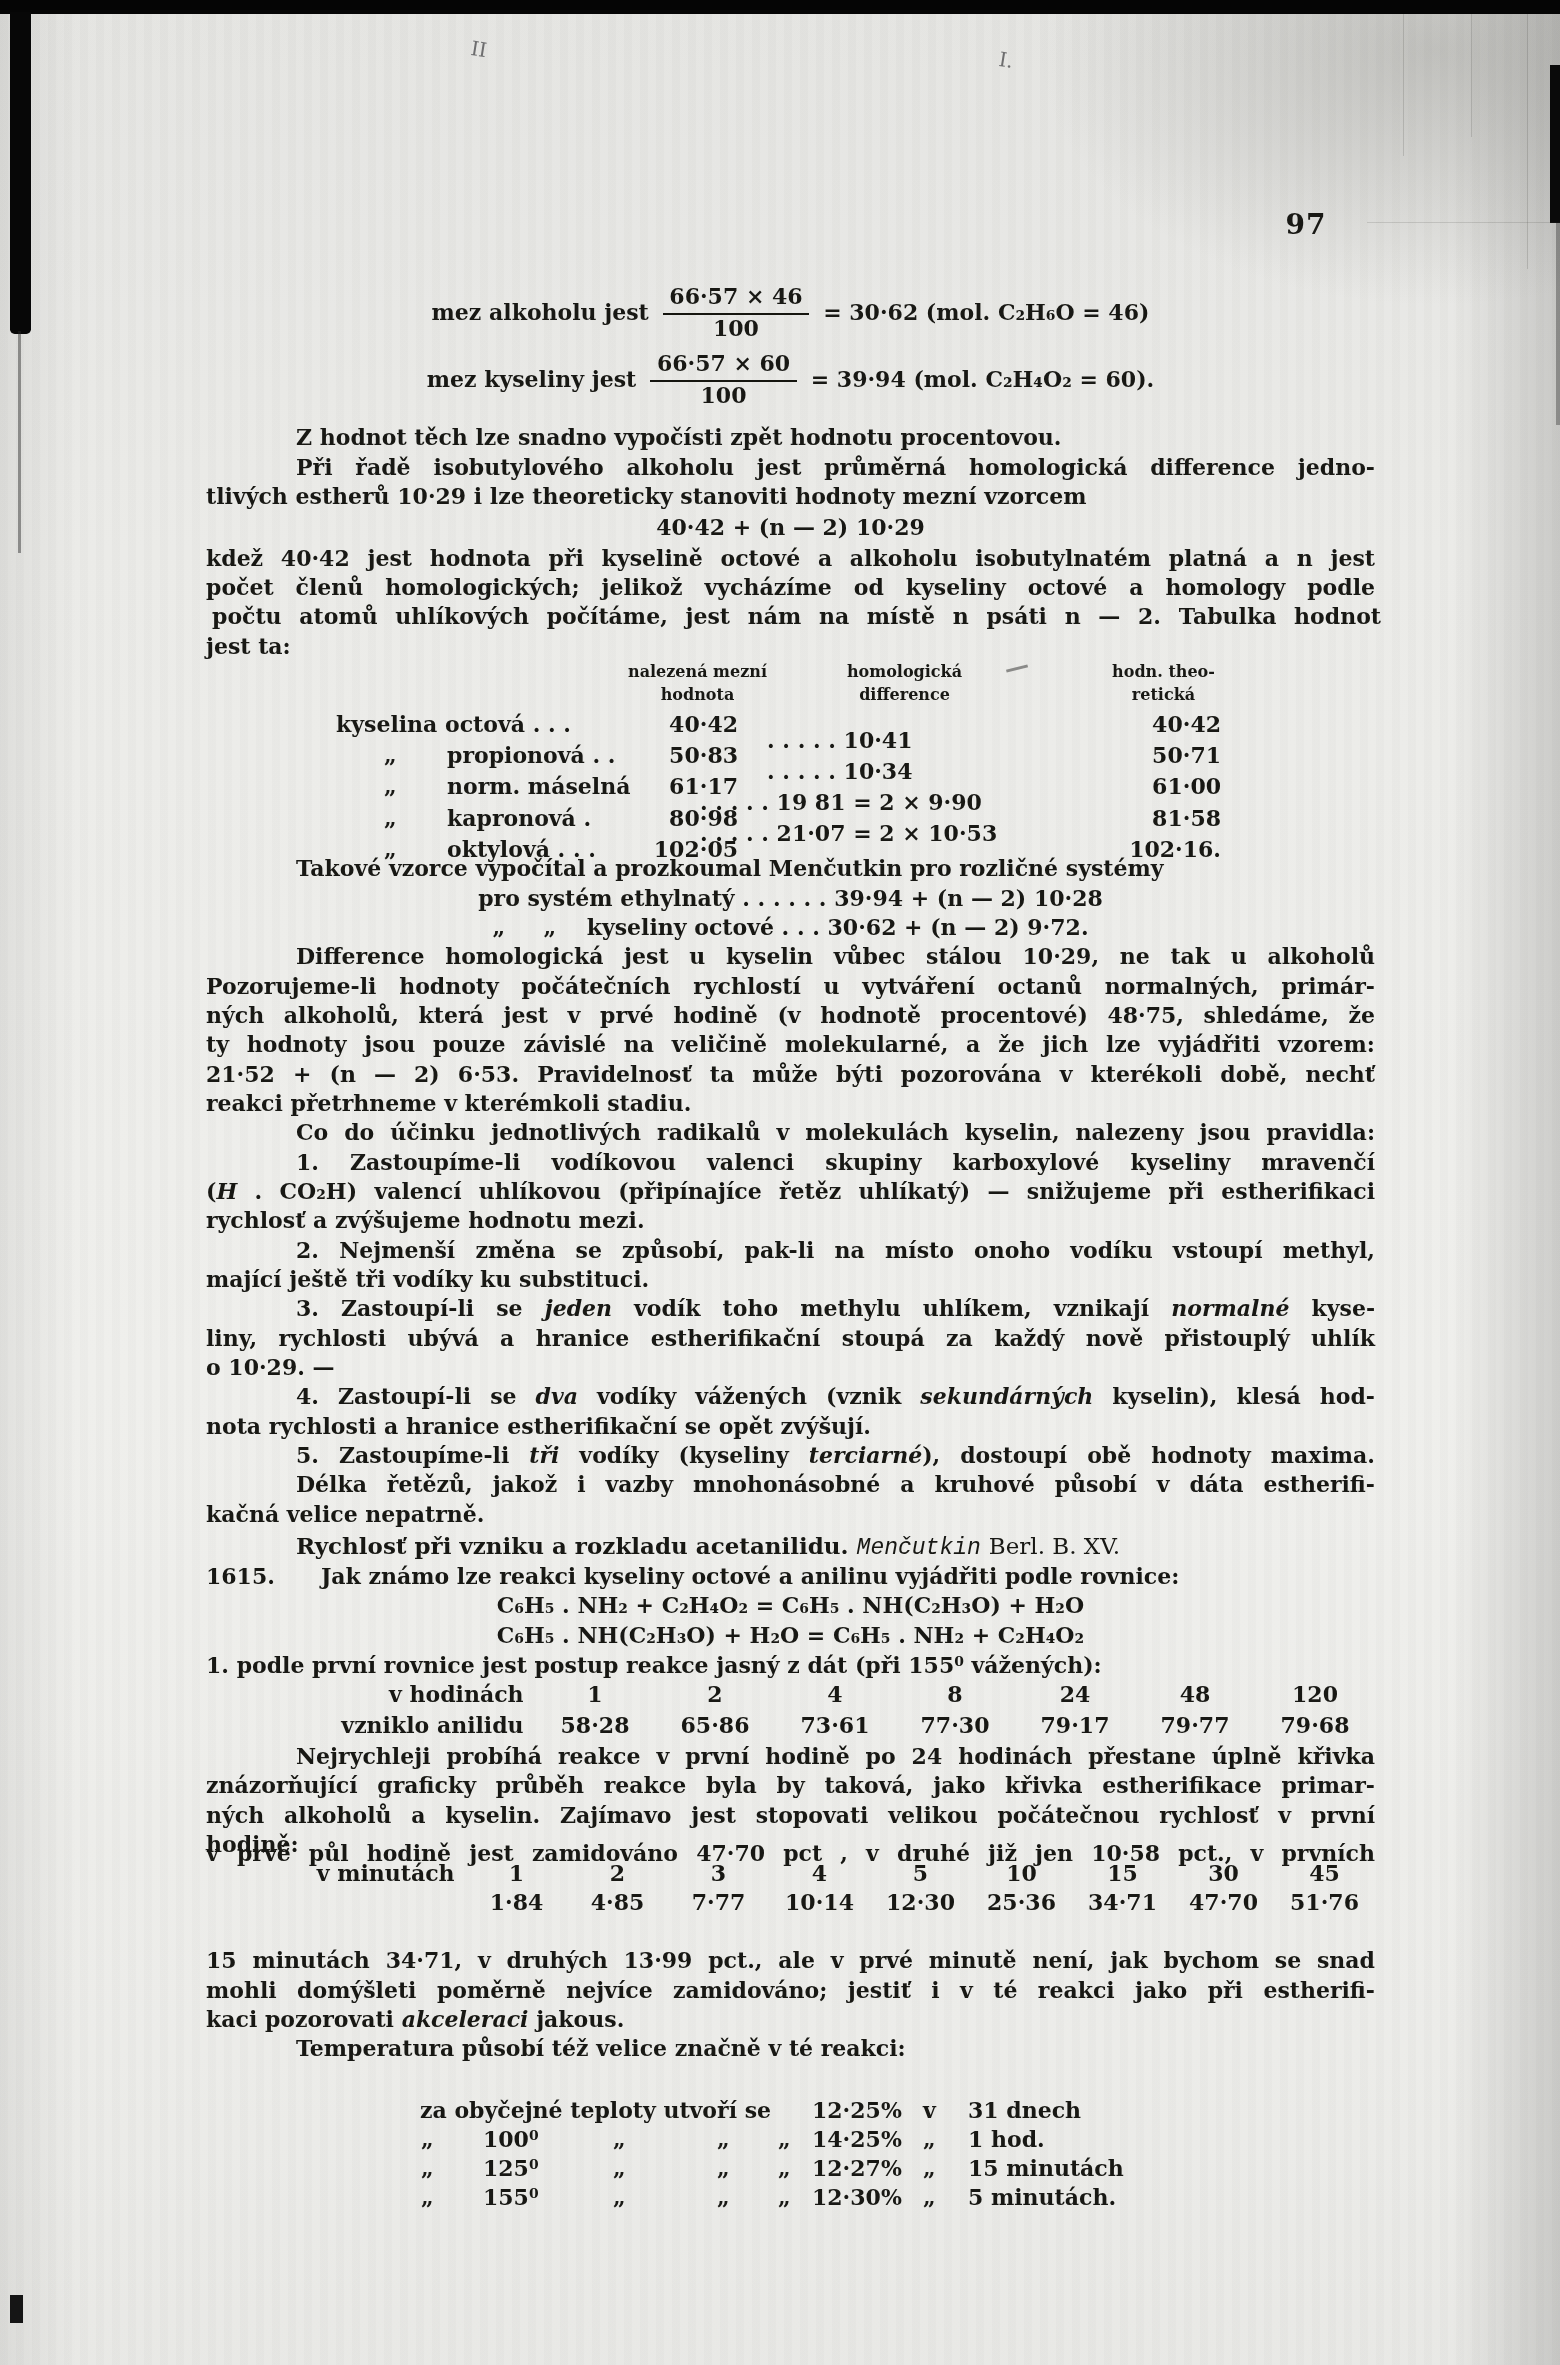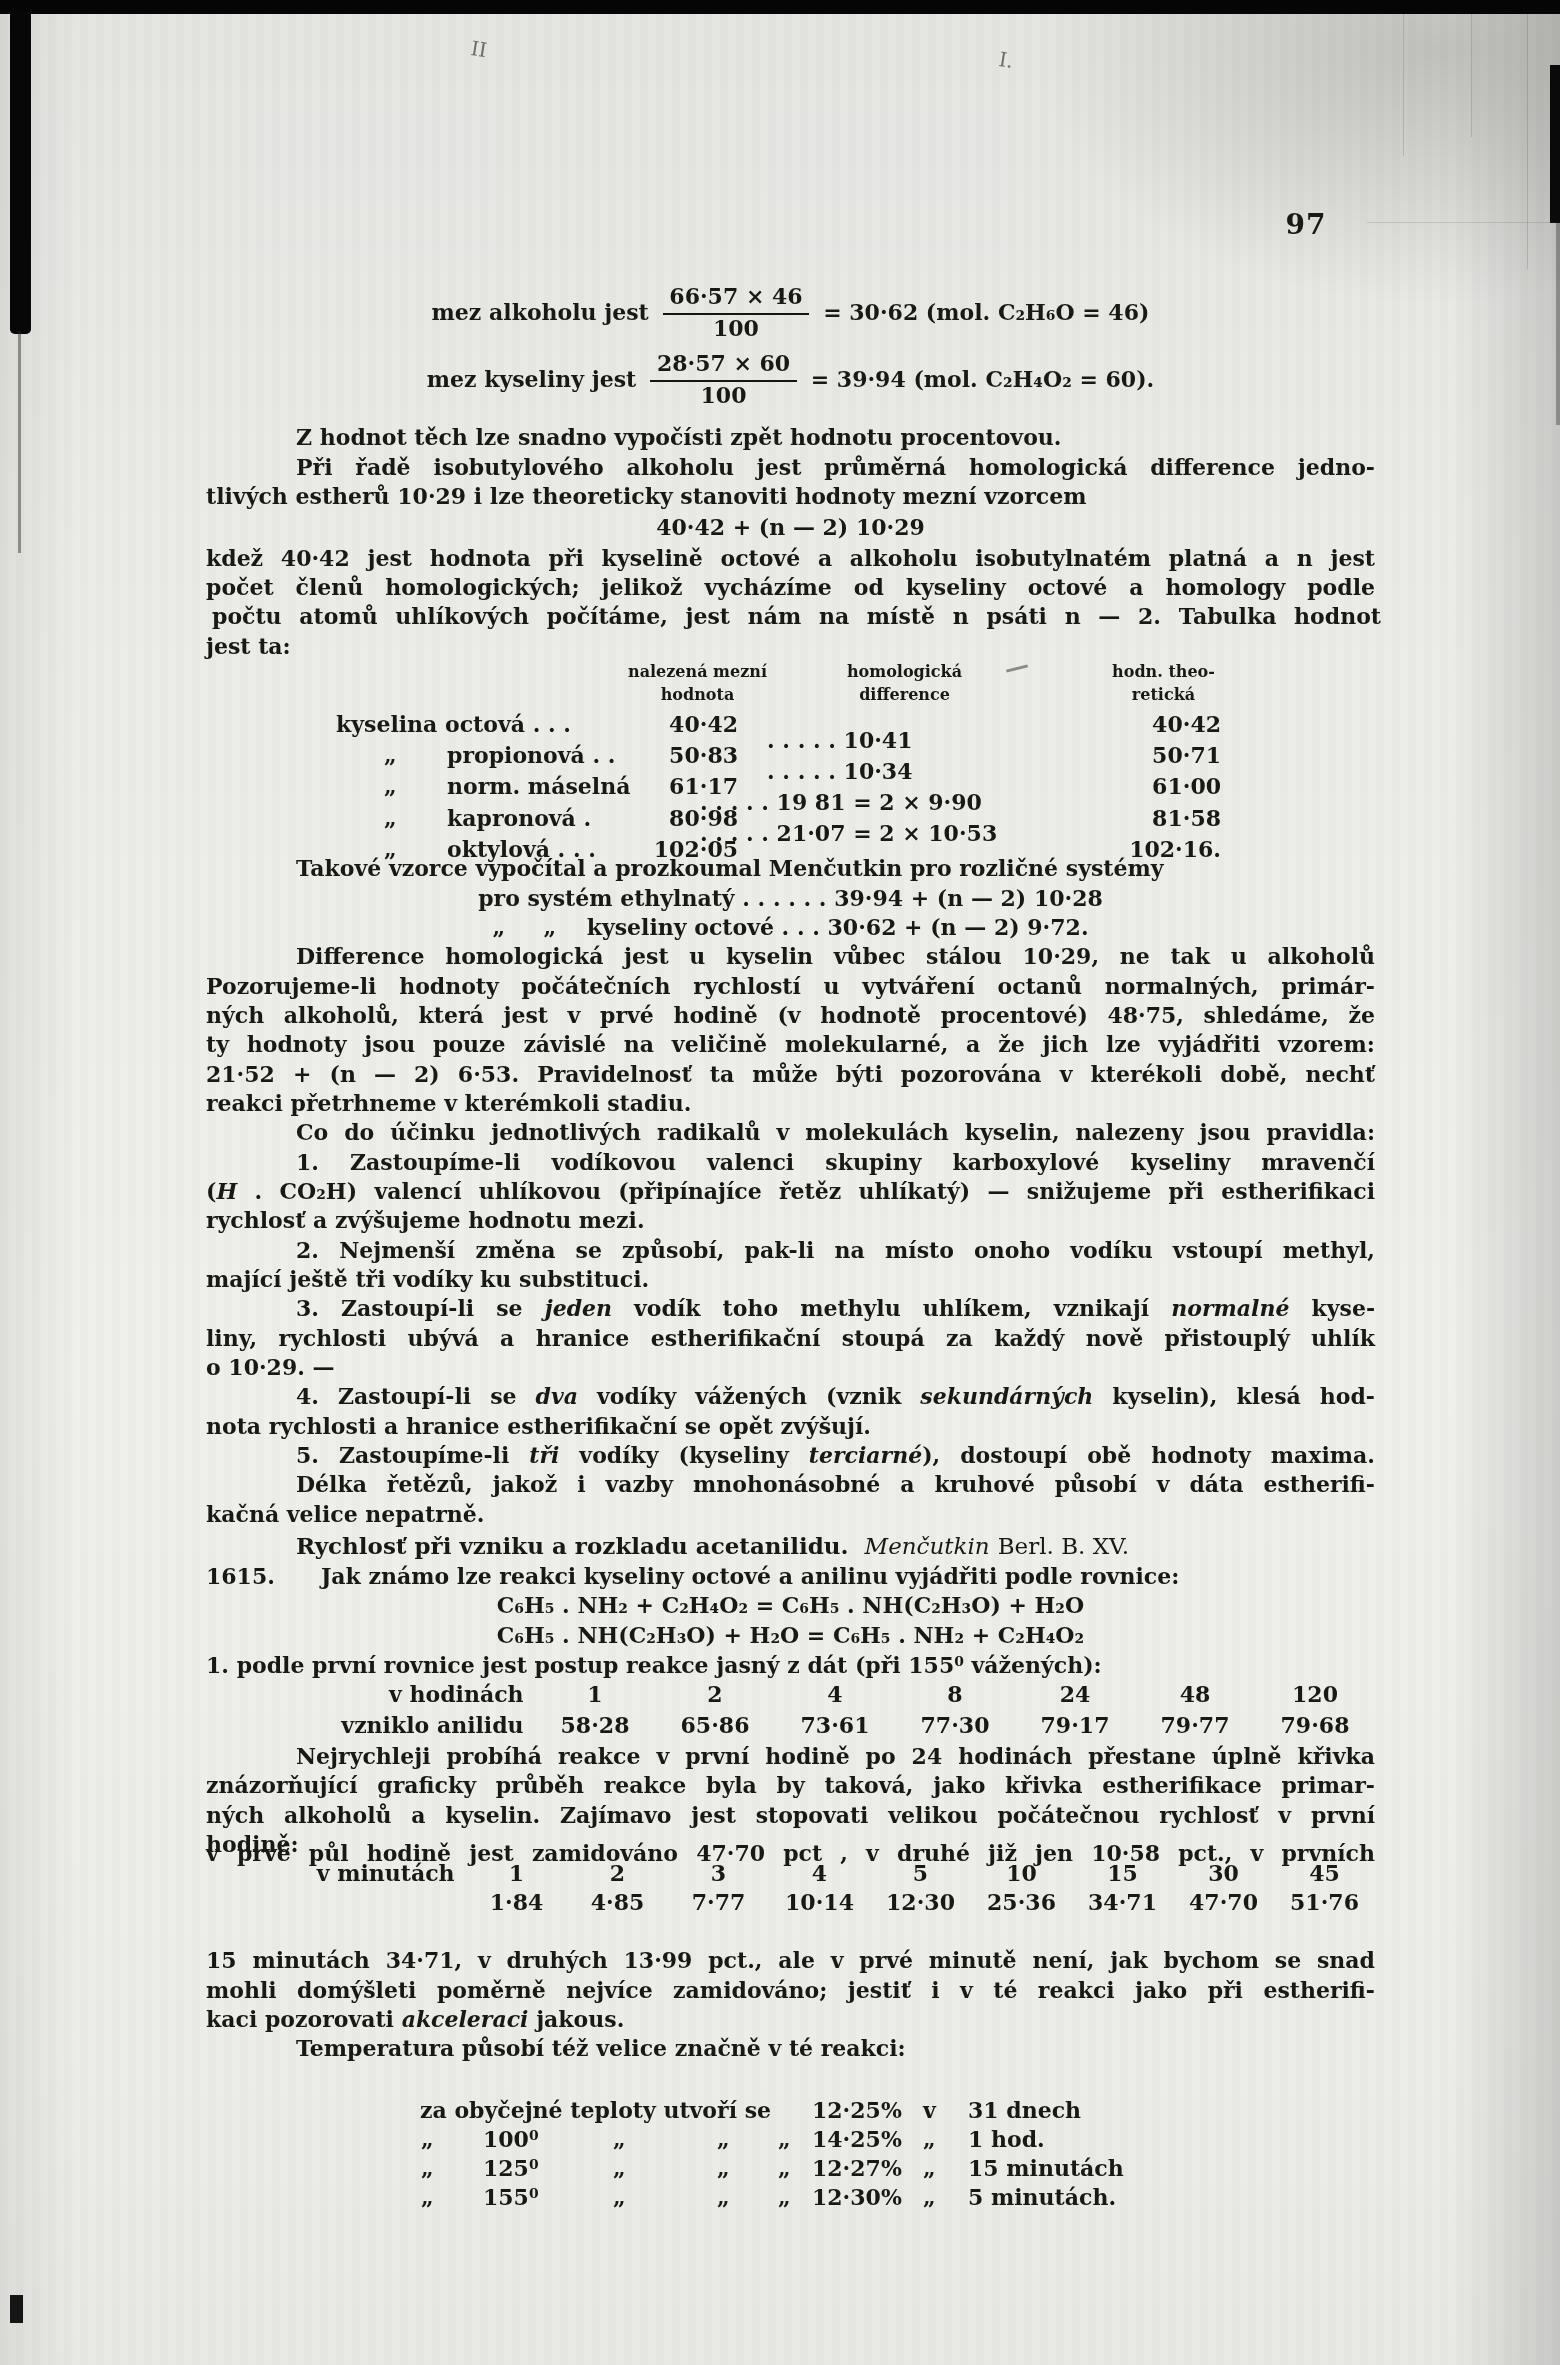--- a/index.html
+++ b/index.html
@@ -86,21 +86,21 @@
     <span>mez alkoholu jest</span>
     <span class="frac">
       <span class="fnum">66·57 × 46</span>
       <span class="fden">100</span>
     </span>
     <span>= 30·62 (mol. C₂H₆O = 46)</span>
   </div>
   <div class="eqline" style="top:350px;">
     <span>mez kyseliny jest</span>
     <span class="frac">
-      <span class="fnum">28·57 × 60</span>
+      <span class="fnum">66·57 × 60</span>
       <span class="fden">100</span>
     </span>
     <span>= 39·94 (mol. C₂H₄O₂ = 60).</span>
   </div>
 
   <div class="line left indent" style="top:424px;">Z hodnot těch lze snadno vypočísti zpět hodnotu procentovou.</div>
   <div class="line just indent" style="top:454px;">Při řadě isobutylového alkoholu jest průměrná homologická difference jedno-</div>
   <div class="line left" style="top:483px;">tlivých estherů 10·29 i lze theoreticky stanoviti hodnoty mezní vzorcem</div>
   <div class="line center" style="top:514px;">40·42 + (n — 2) 10·29</div>
   <div class="line just" style="top:545px;">kdež 40·42 jest hodnota při kyselině octové a alkoholu isobutylnatém platná a n jest</div>
@@ -179,21 +179,21 @@
   </div>
   <div class="line left" style="top:1413px;">nota rychlosti a hranice estherifikační se opět zvýšují.</div>
   <div class="line just indent" style="top:1442px;">
     <span>5. Zastoupíme-li </span><span class="it">tři</span><span> vodíky (kyseliny </span><span class="it">terciarné</span><span>), dostoupí obě hodnoty maxima.</span>
   </div>
   <div class="line just indent" style="top:1471px;">Délka řetězů, jakož i vazby mnohonásobné a kruhové působí v dáta estherifi-</div>
   <div class="line left" style="top:1501px;">kačná velice nepatrně.</div>
 
   <div class="line left indent heading" style="top:1532px;">
     <span>Rychlosť při vzniku a rozkladu acetanilidu.</span>
-    <span class="it hnorm" style="margin-left:8px;">Menčutkin</span>
+    <span class="it hnorm" style="margin-left:0;font-family:Liberation Mono, monospace;">Menčutkin</span>
     <span class="hnorm"> Berl. B. XV.</span>
   </div>
   <div class="line left" style="top:1563px;">
     <span class="h2num">1615.</span><span>Jak známo lze reakci kyseliny octové a anilinu vyjádřiti podle rovnice:</span>
   </div>
   <div class="line center" style="top:1592px;">C₆H₅ . NH₂ + C₂H₄O₂ = C₆H₅ . NH(C₂H₃O) + H₂O</div>
   <div class="line center" style="top:1622px;">C₆H₅ . NH(C₂H₃O) + H₂O = C₆H₅ . NH₂ + C₂H₄O₂</div>
   <div class="line left" style="top:1652px;">1. podle první rovnice jest postup reakce jasný z dát (při 155⁰ vážených):</div>
 
   <div class="numrow g8" style="top:1681px;">

